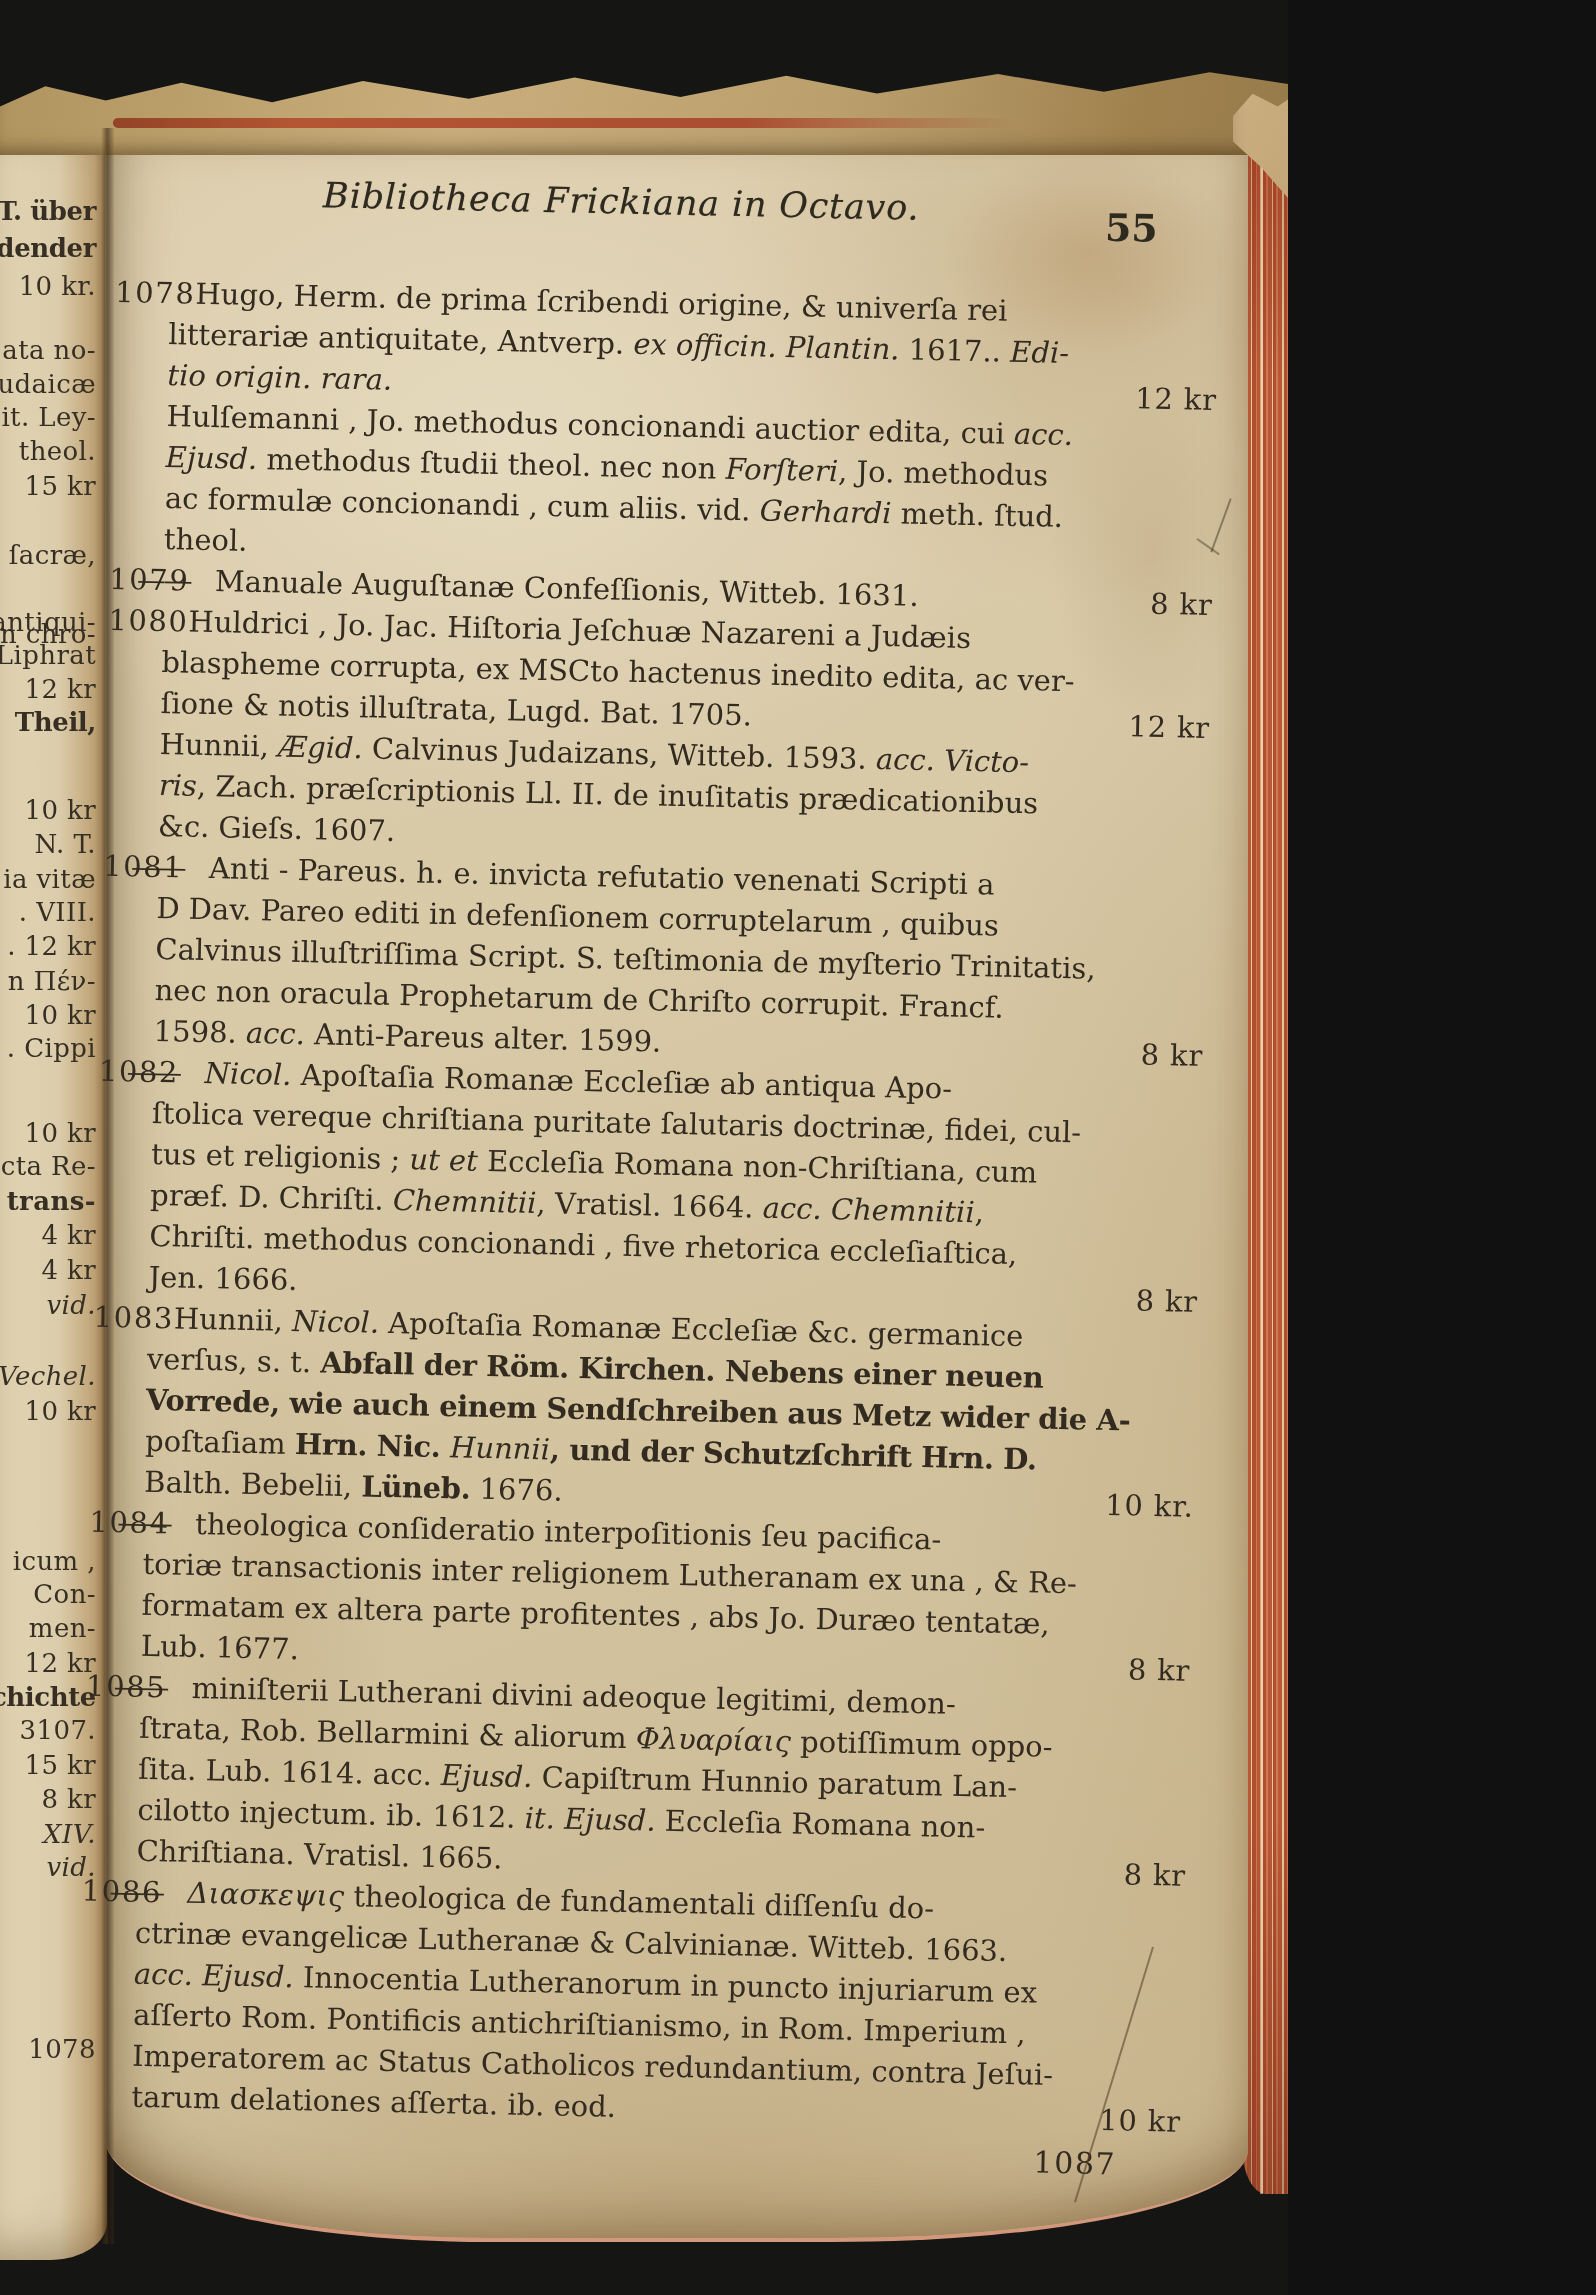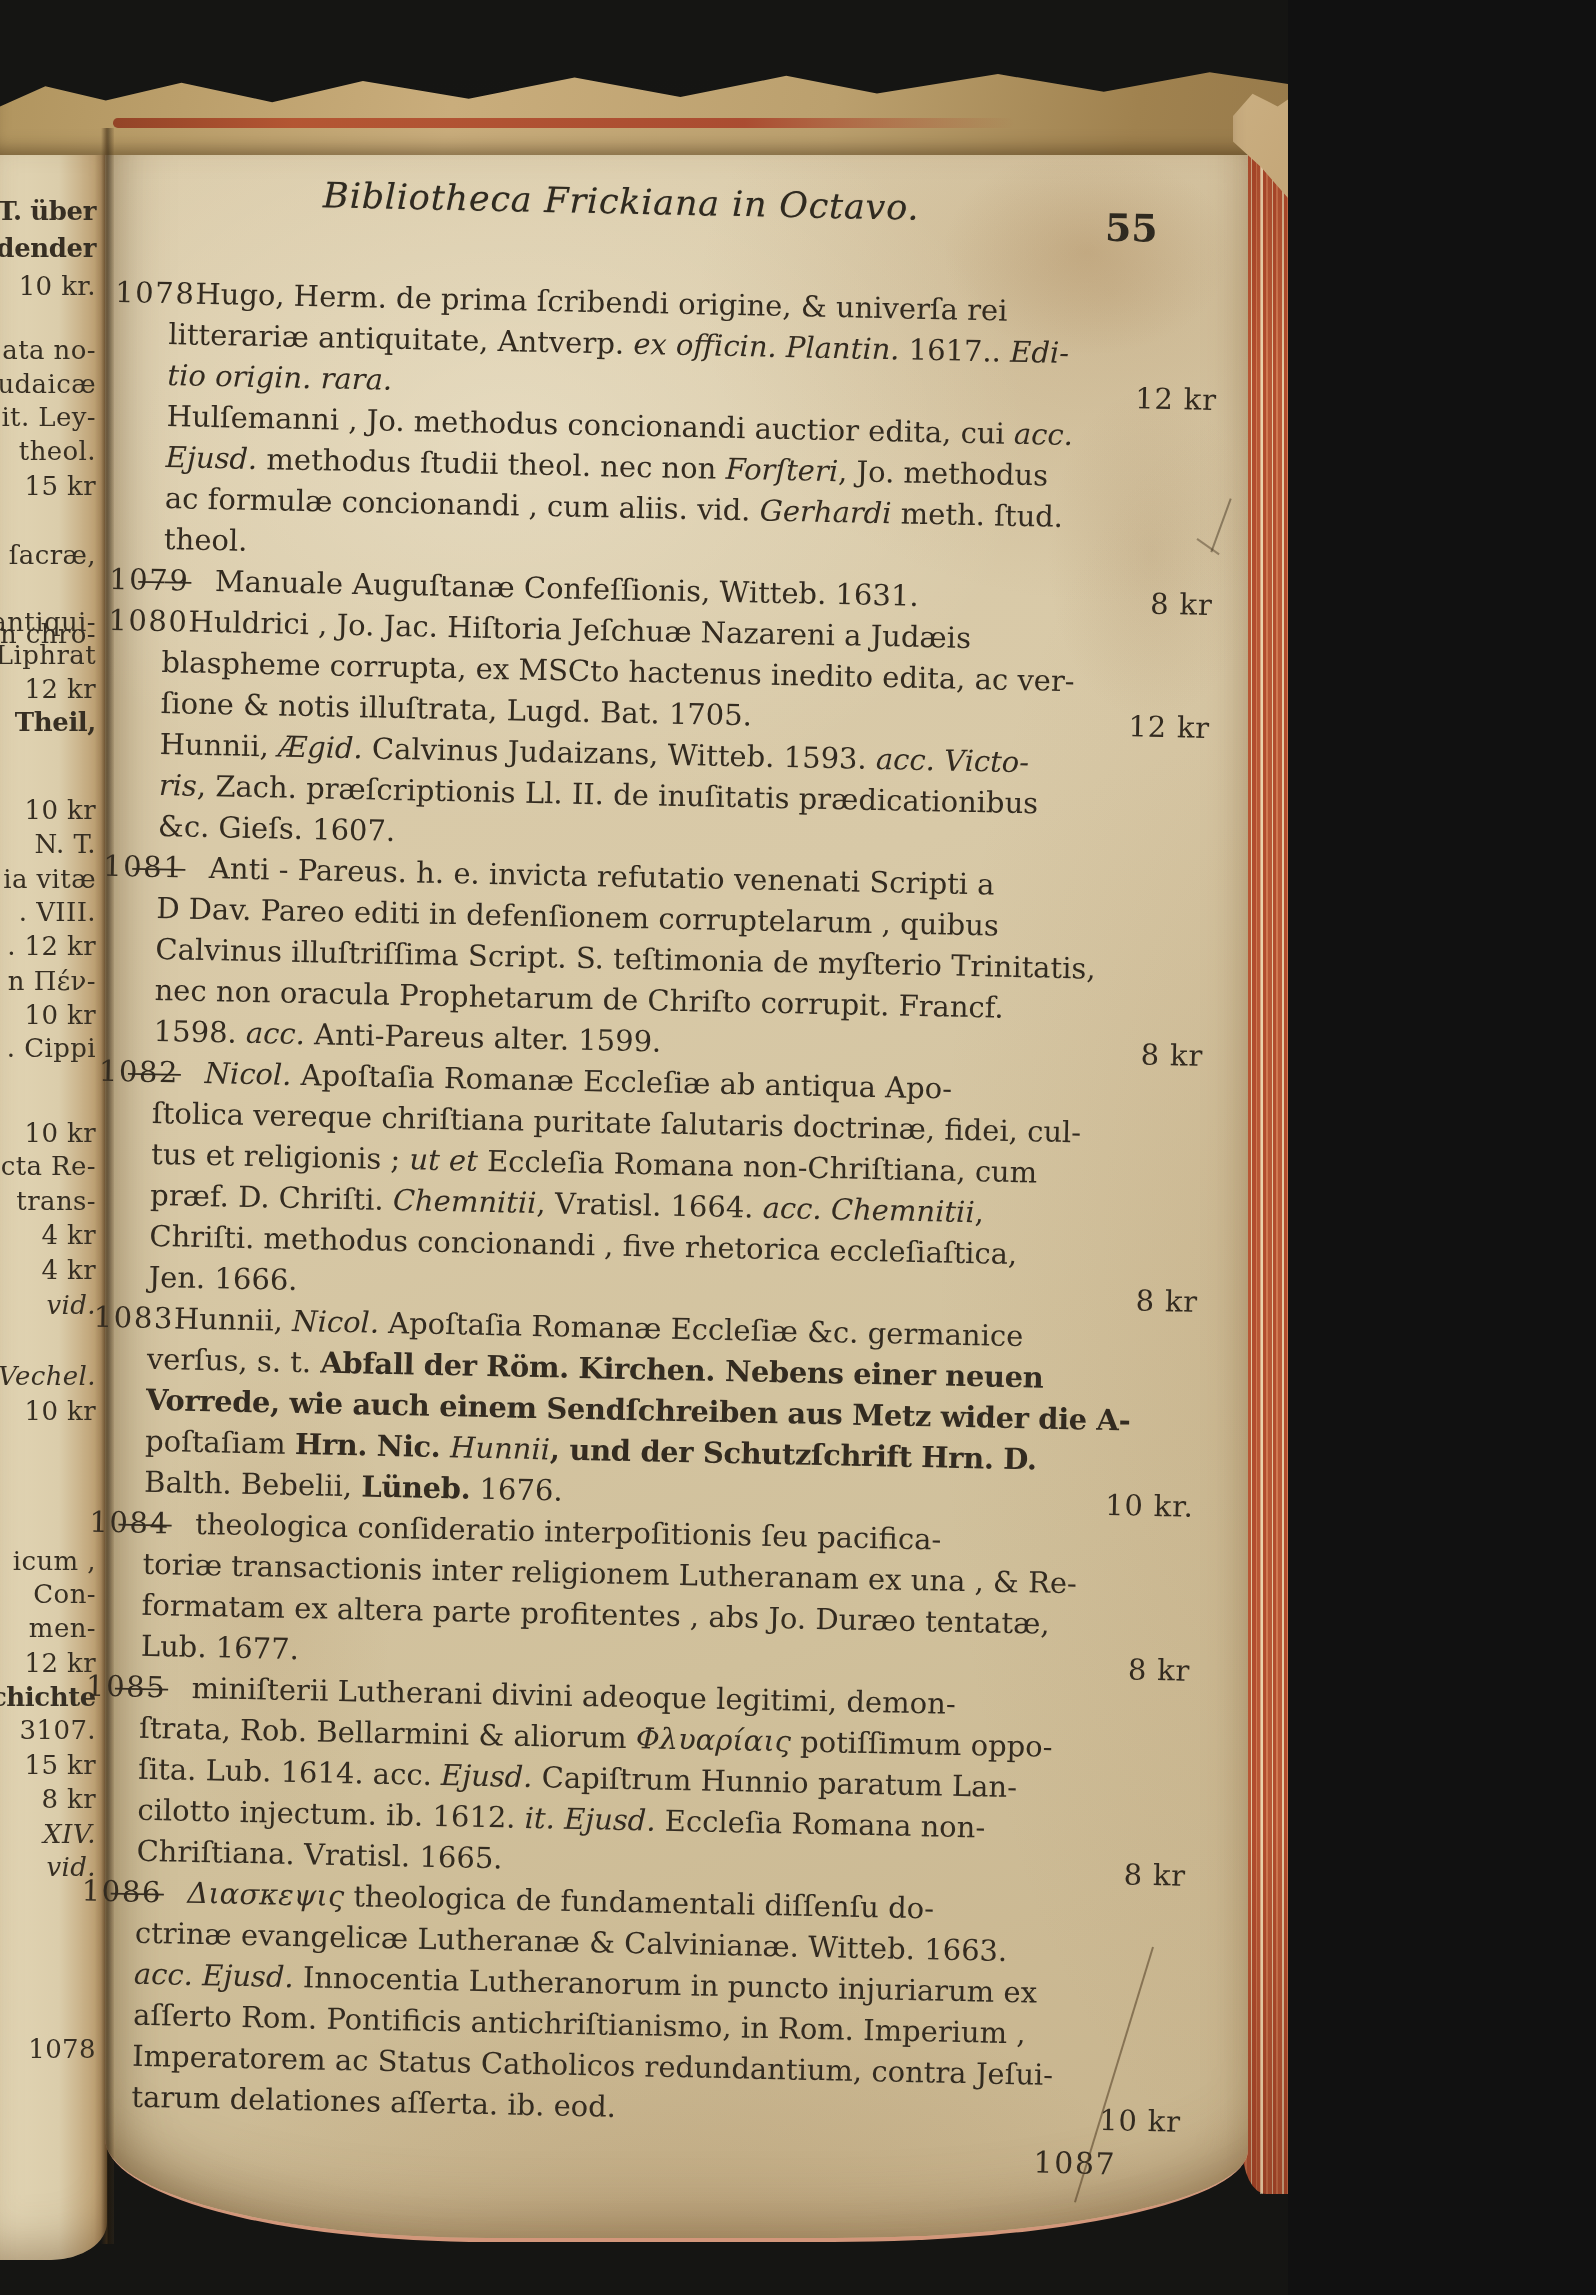--- a/index.html
+++ b/index.html
@@ -158,21 +158,21 @@
       <div class="frag" style="top: 795px;">10 kr</div>
       <div class="frag" style="top: 829px; margin-left: 27px;">N. T.</div>
       <div class="frag" style="top: 864px;">ia vitæ</div>
       <div class="frag" style="top: 897px;">. VIII.</div>
       <div class="frag" style="top: 931px;">. 12 kr</div>
       <div class="frag" style="top: 966px;">n Πέν-</div>
       <div class="frag" style="top: 1000px;">10 kr</div>
       <div class="frag" style="top: 1033px;">. Cippi</div>
       <div class="frag" style="top: 1118px;">10 kr</div>
       <div class="frag" style="top: 1151px;">cta Re-</div>
-      <div class="frag" style="top: 1186px;">trans-</div>
+      <div class="frag" style="top: 1186px; font-weight: bold;">trans-</div>
       <div class="frag" style="top: 1220px;">4 kr</div>
       <div class="frag" style="top: 1255px;">4 kr</div>
       <div class="frag i" style="top: 1290px;">vid.</div>
       <div class="frag i" style="top: 1361px;">Vechel.</div>
       <div class="frag" style="top: 1396px;">10 kr</div>
       <div class="frag" style="top: 1546px;">icum ,</div>
       <div class="frag" style="top: 1579px;">Con-</div>
       <div class="frag" style="top: 1613px;">men-</div>
       <div class="frag" style="top: 1648px;">12 kr</div>
       <div class="frag f" style="top: 1682px;">chichte</div>

